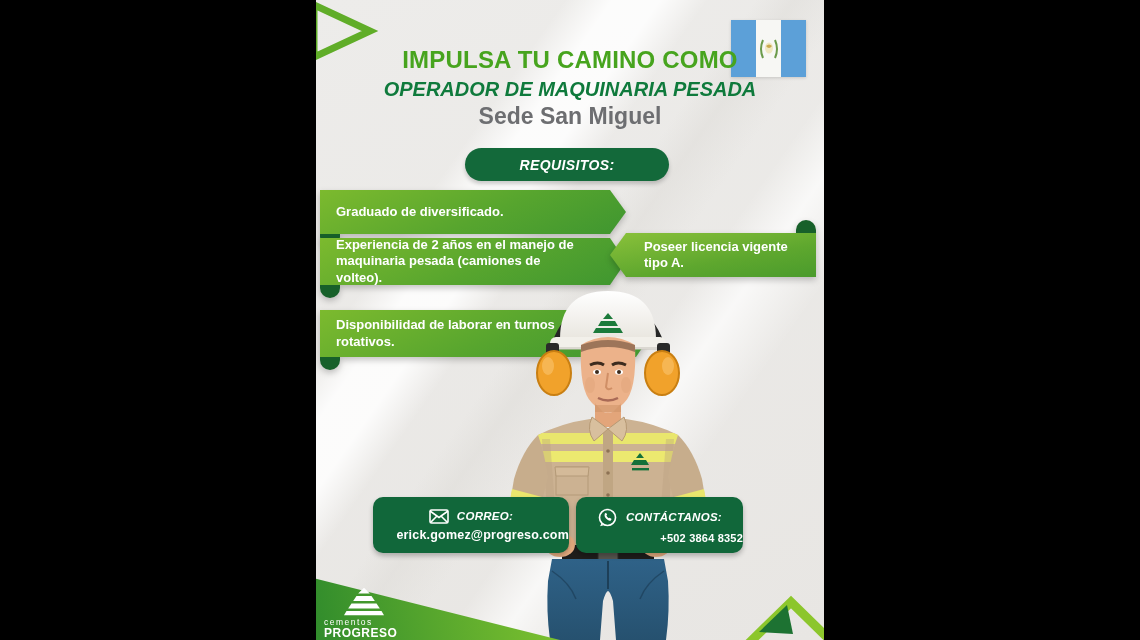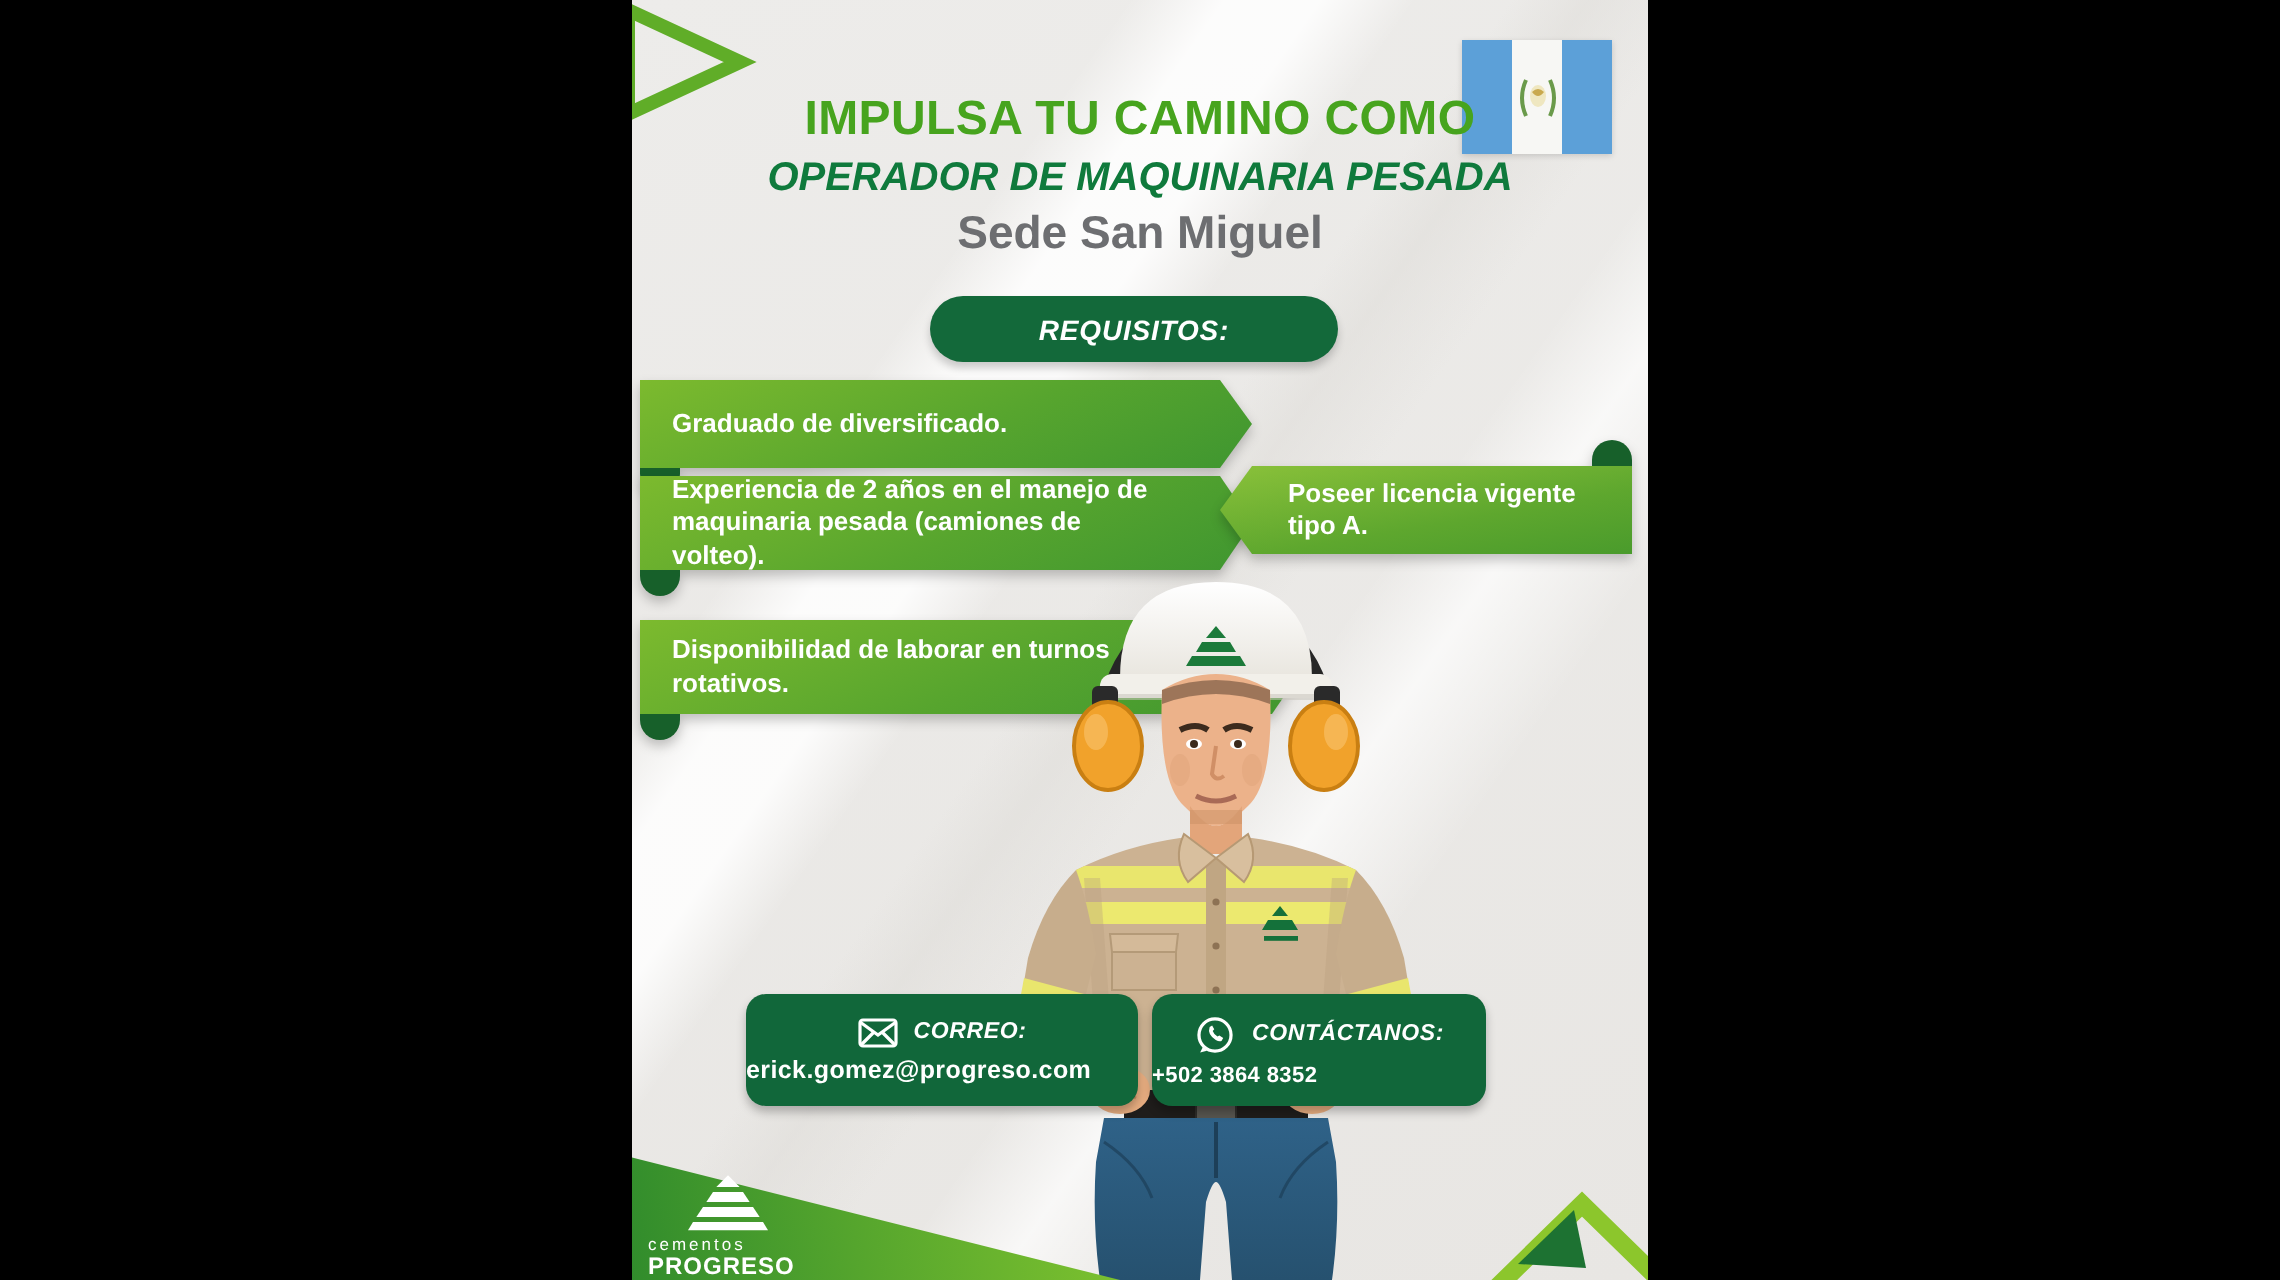--- a/index.html
+++ b/index.html
@@ -37,21 +37,21 @@
     clip-path:polygon(0 0,calc(100% - 16px) 0,100% 50%,calc(100% - 16px) 100%,0 100%);
     padding:4px 48px 4px 16px;}
   .bbody.rtl{background:linear-gradient(170deg,#8ac13a 0%,#5ea72e 60%,#4a9b2c 100%);
     clip-path:polygon(16px 0,100% 0,100% 100%,16px 100%,0 50%);
     padding:4px 14px 4px 34px;}
   
   .card{position:absolute;top:497px;height:56px;border-radius:10px;background:#11673a;color:#fff;
     display:flex;flex-direction:column;justify-content:center;gap:4px;z-index:4;box-shadow:0 3px 5px rgba(0,0,0,.25);}
   .card .row{display:flex;align-items:center;justify-content:center;gap:8px;}
   .card .lab{font-size:11.5px;font-weight:bold;font-style:italic;letter-spacing:.3px;}
-  .card .val{font-size:13px;font-weight:bold;text-align:left;letter-spacing:.2px;}
+  .card .val{font-size:13px;font-weight:bold;text-align:right;letter-spacing:.2px;}
   
   .tri{position:absolute;left:0;top:572px;width:244px;height:68px;z-index:4;
     background:linear-gradient(80deg,#318c2c 0%,#55a52d 45%,#7fc32f 100%);
     clip-path:polygon(0 10%,100% 100%,0 100%);}
   .brand{position:absolute;left:8px;top:586px;width:80px;text-align:left;z-index:5;color:#fff;}
   .brand .l1{font-size:8.5px;letter-spacing:1.5px;margin-top:1px;}
   .brand .l2{font-size:12px;font-weight:bold;letter-spacing:.5px;margin-top:-1px;}
   .deco{position:absolute;z-index:5;}
 </style>
 </head>

